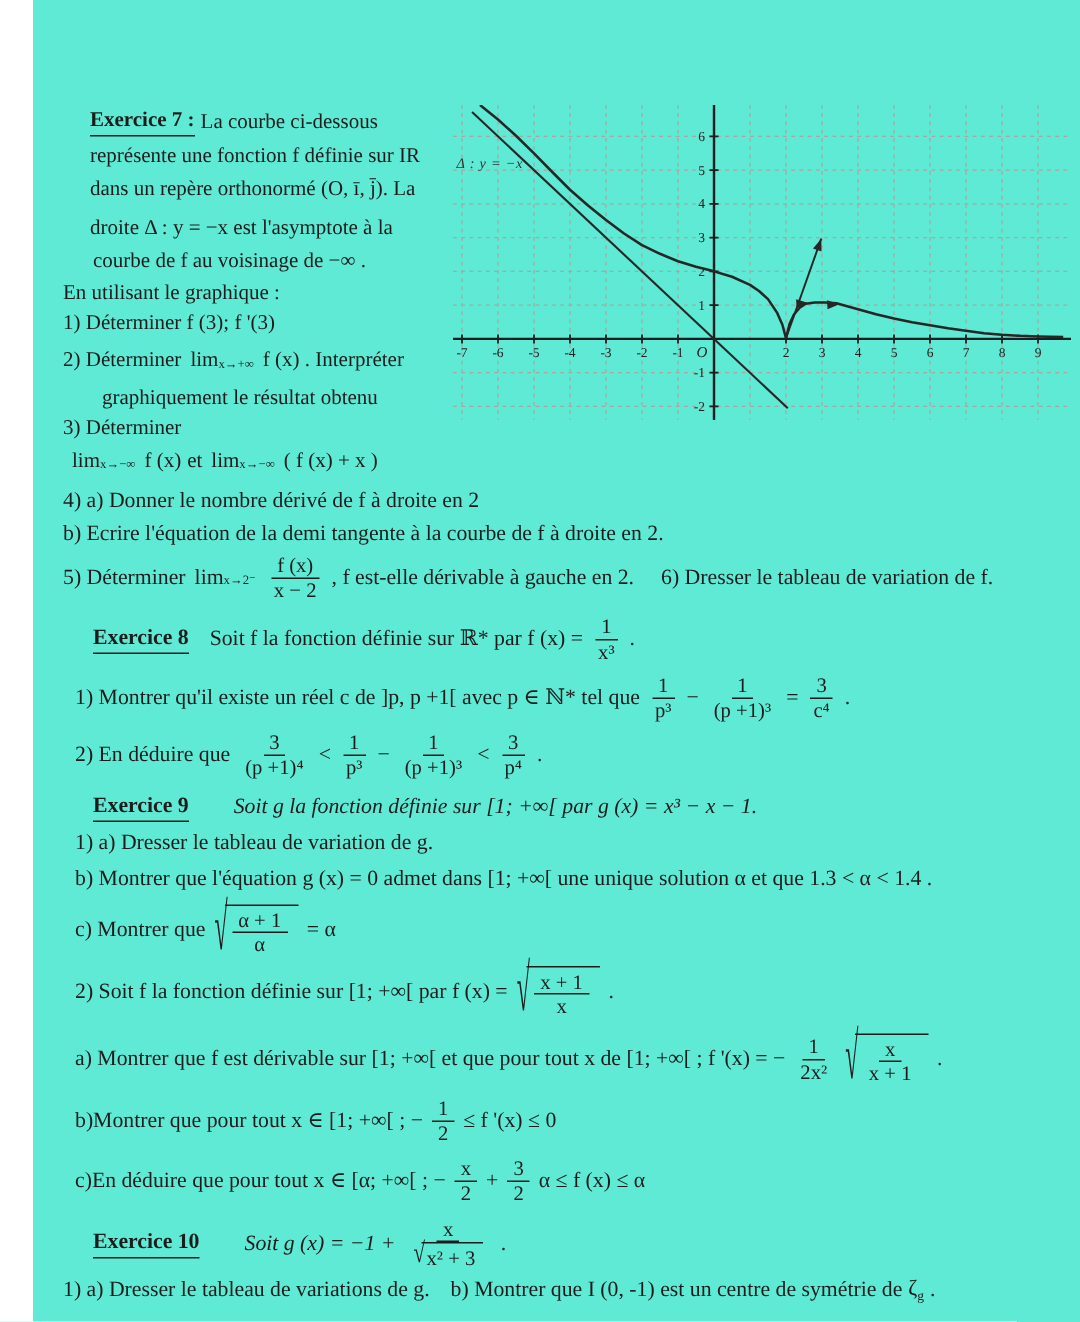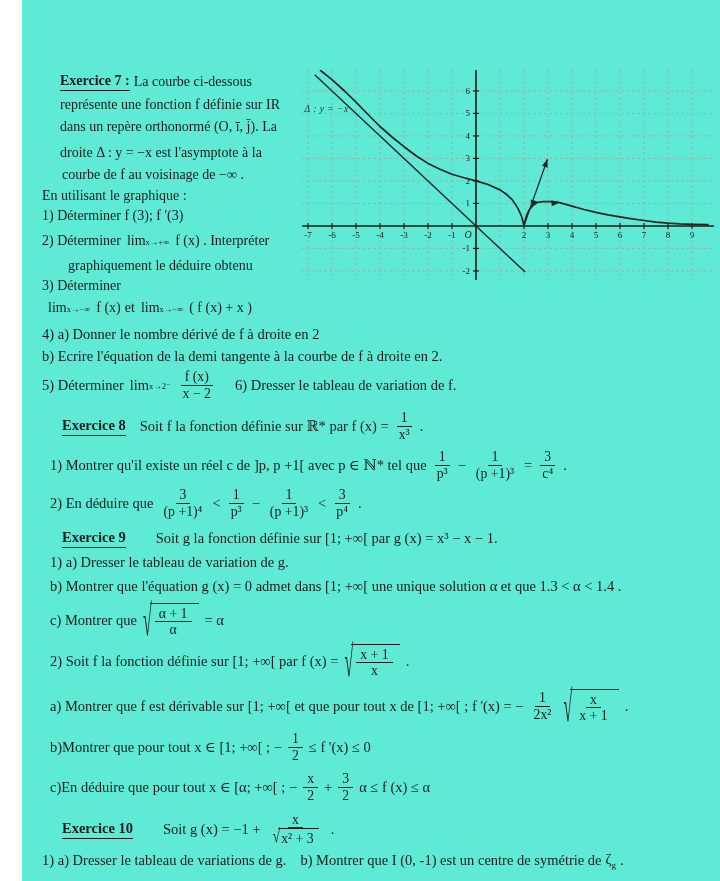--- a/index.html
+++ b/index.html
@@ -2,21 +2,21 @@
 <html><head>
 <meta charset="utf-8">
 <style>
   html,body{margin:0;padding:0;background:#ffffff;}
   .page{position:relative;width:720px;height:881px;background:#5eead4;
         font-family:"Liberation Serif","DejaVu Serif","DejaVu Sans",serif;
         color:#1c1c1c;overflow:hidden;margin-left:22px;}
   .ln{position:absolute;white-space:nowrap;font-size:14.5px;display:flex;align-items:center;gap:4px;}
   .lc{font-size:14px;}
   .hd{font-weight:700;border-bottom:1.4px solid #1c1c1c;padding-bottom:1px;}
-  .g10{margin-left:10px;} .g26{margin-left:26px;} .g14{margin-left:14px;}
+  .g10{margin-left:10px;} .g26{margin-left:26px;font-style:italic;} .g14{margin-left:14px;}
   .frac{display:inline-flex;flex-direction:column;align-items:center;text-align:center;
         margin:0 2px;line-height:1.12;font-size:0.95em;}
   .frac .fn{padding:0 4px;border-bottom:1.3px solid #1c1c1c;}
   .frac .fd{padding:0 4px;}
   .lim{display:inline-flex;flex-direction:row;align-items:center;margin:0 2px;line-height:1;}
   .lim .lw{line-height:1;}
   .lim .ls{font-size:8.5px;margin-top:2px;}
   .sqrt{display:inline-flex;align-items:center;margin:0 2px;}
   .sqrt .sg{display:inline-block;line-height:1;margin-right:-2px;}
   .sqrt.tall .sg{font-size:16px;transform:scaleY(2.75) translateY(0.5px);transform-origin:center;}
@@ -54,21 +54,21 @@
     </div>
   <div class="ln lc" style="left:20px;top:226px;height:30px">
     <span>2)  Déterminer</span>
     <span class="lim">
         <span class="lw">lim</span>
         <span class="ls">x→+∞</span>
       </span>
     <span>f (x) . Interpréter</span>
   </div>
   <div class="ln lc" style="left:46px;top:256px;height:20px">
-      <span>graphiquement le déduire obtenu</span>
+      <span>graphiquement le résultat obtenu</span>
     </div>
   <div class="ln lc" style="left:20px;top:276px;height:20px">
       <span>3)  Déterminer</span>
     </div>
   <div class="ln lc" style="left:24px;top:292px;height:32px">
     <span class="lim">
         <span class="lw">lim</span>
         <span class="ls">x→−∞</span>
       </span>
     <span>f (x)</span>
@@ -175,20 +175,21 @@
   <div class="ln" style="left:20px;top:362px;height:46px">
     <span>5) Déterminer</span>
     <span class="lim">
         <span class="lw">lim</span>
         <span class="ls">x→2⁻</span>
       </span>
     <span class="frac">
         <span class="fn">f (x)</span>
         <span class="fd">x − 2</span>
       </span>
+    <span>, f est-elle dérivable à gauche en 2.</span>
     <span class="g14">6) Dresser le tableau de variation de f.</span>
   </div>
 
   <div class="ln" style="left:40px;top:404px;height:44px">
     <span class="hd">Exercice 8</span>
     <span class="g10">Soit f la fonction définie sur ℝ* par f (x) =</span>
     <span class="frac">
         <span class="fn">1</span>
         <span class="fd">x³</span>
       </span>

